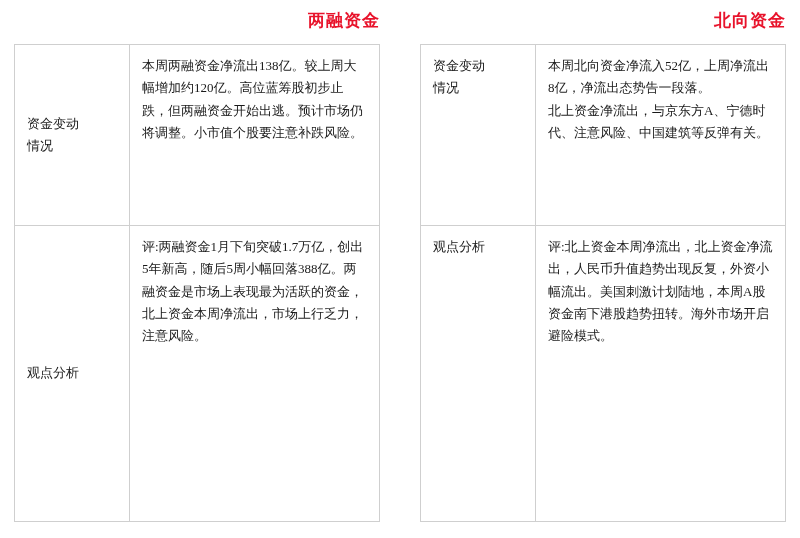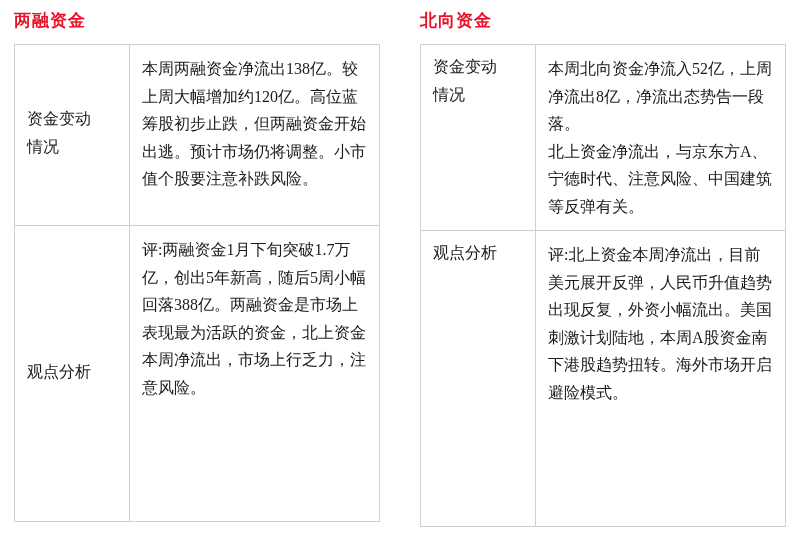--- a/index.html
+++ b/index.html
@@ -27,52 +27,51 @@
     padding: 0;
   }
   .panel {
     width: 366px;
     box-sizing: border-box;
   }
   .panel-left { margin-left: 14px; }
   .panel-right { margin-right: 14px; }
 
   .panel-title {
-    text-align: left;
+    text-align: right;
     color: #e8132b;
     font-size: 17px;
     font-weight: bold;
     letter-spacing: 1px;
     font-family: "Liberation Serif", "DejaVu Serif", serif;
     padding: 10px 0 12px 0;
     height: 22px;
     line-height: 22px;
   }
 
   table.grid {
     border-collapse: collapse;
     width: 100%;
     table-layout: fixed;
     border: 1px solid #cfcfcf;
   }
   table.grid td {
     border: 1px solid #cfcfcf;
     vertical-align: top;
     padding: 10px 10px 10px 12px;
-    font-size: 16px;
+    font-size: 13px;
     line-height: 1.72;
   }
   td.label-cell {
     width: 92px;
     vertical-align: middle;
     padding-left: 10px;
     padding-right: 4px;
     font-size: 13.5px;
     color: #1a1a1a;
-    font-family: Liberation Mono, monospace;
   }
   td.label-cell.label-top {
     vertical-align: middle;
   }
   .row-a td { height: 160px; }
   .row-b td { height: 275px; }
 
   .cell-text {
     white-space: pre-wrap;
     word-break: break-all;
@@ -125,21 +124,21 @@
           <td>
             <span class="cell-text">本周北向资金净流入52亿，上周净流出8亿，净流出态势告一段落。
 北上资金净流出，与京东方A、宁德时代、注意风险、中国建筑等反弹有关。</span>
           </td>
         </tr>
         <tr class="row-b">
           <td class="label-cell right-label-bottom">
             <span class="label-text">观点分析</span>
           </td>
           <td>
-            <span class="cell-text">评:北上资金本周净流出，目前美元展开反弹，人民币升值趋势出现反复，外资小幅流出。美国刺激计划陆地，本周A股资金南下港股趋势扭转。海外市场开启避险模式。</span>
+            <span class="cell-text">评:北上资金本周净流出，北上资金净流出，人民币升值趋势出现反复，外资小幅流出。美国刺激计划陆地，本周A股资金南下港股趋势扭转。海外市场开启避险模式。</span>
           </td>
         </tr>
       </tbody>
         </table>
     </div>
 
   </div>
 </div>
 
 </body></html>

